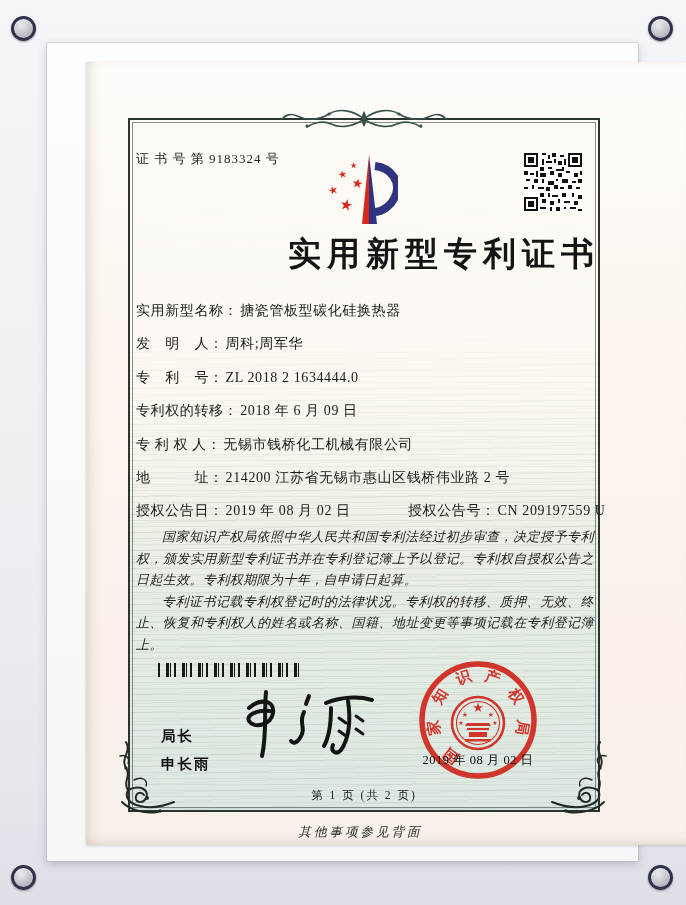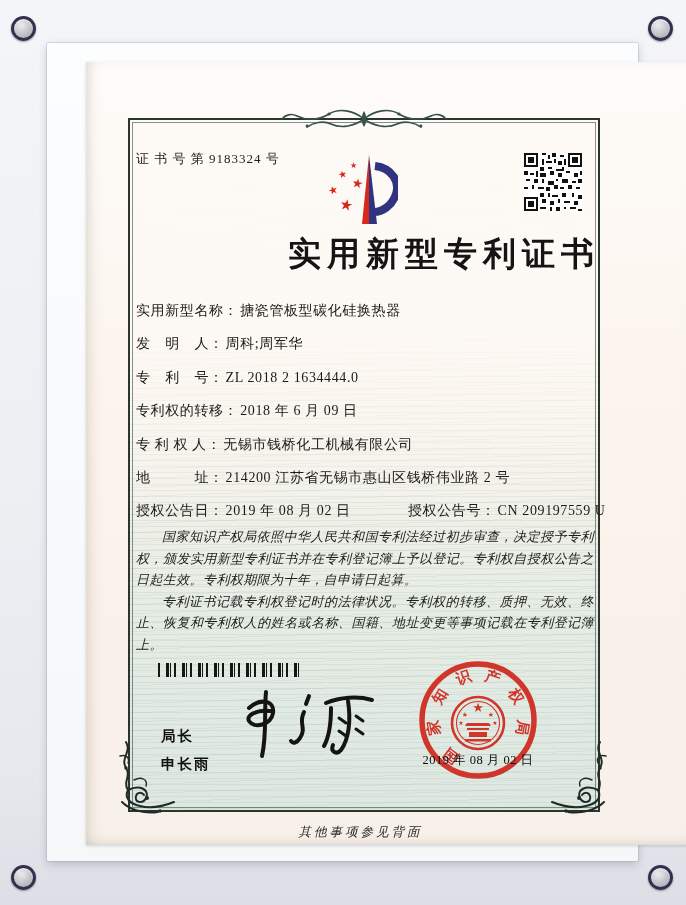--- a/index.html
+++ b/index.html
@@ -299,17 +299,18 @@
             <text x="78" y="66" font-size="6" text-anchor="middle" font-family="DejaVu Sans, sans-serif">★</text>
             <path d="M48,67 h26 l-2,-3 h-22 Z"></path>
             <rect x="50" y="69" width="22" height="2"></rect>
             <rect x="52" y="73" width="18" height="5"></rect>
             <rect x="48" y="80" width="26" height="2.5"></rect>
           </g>
         </svg>
       </div>
       <div class="seal-date">2019 年 08 月 02 日</div>
 
+      <div class="pageinfo">第 1 页 (共 2 页)</div>
       <div class="footnote">其他事项参见背面</div>
 
     </div>
   </div>
 </div>
 
 </body></html>

